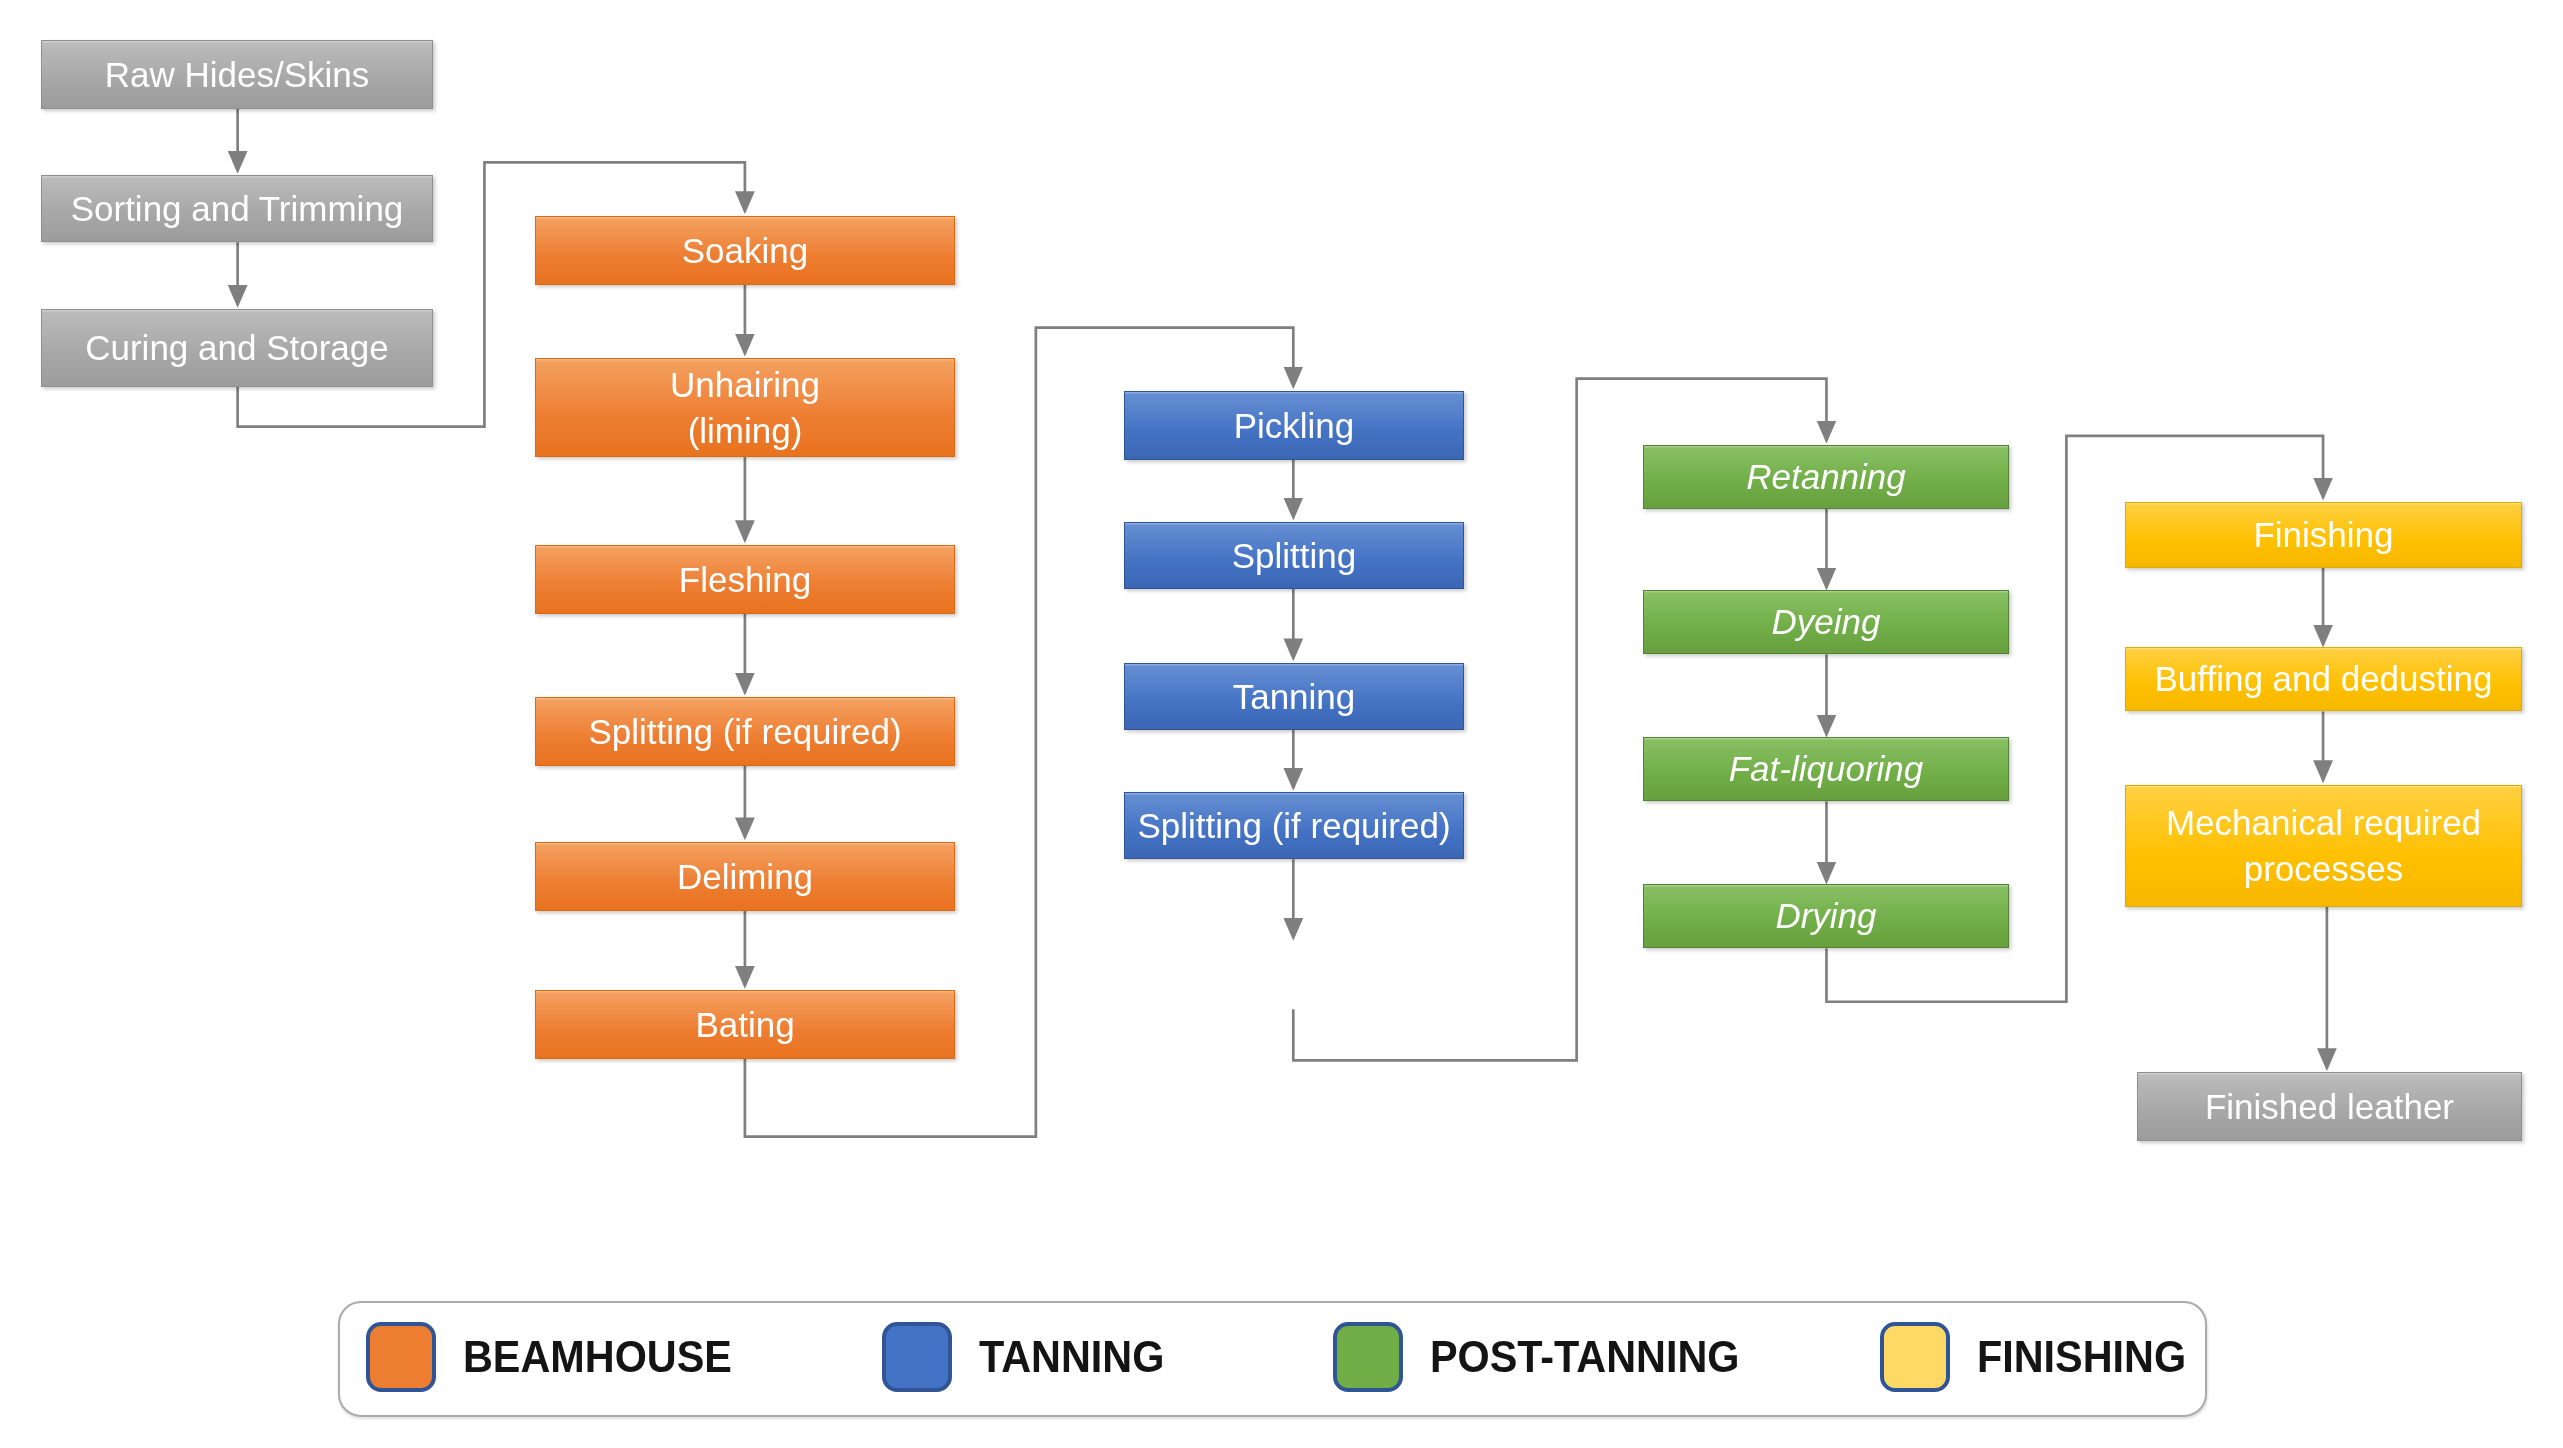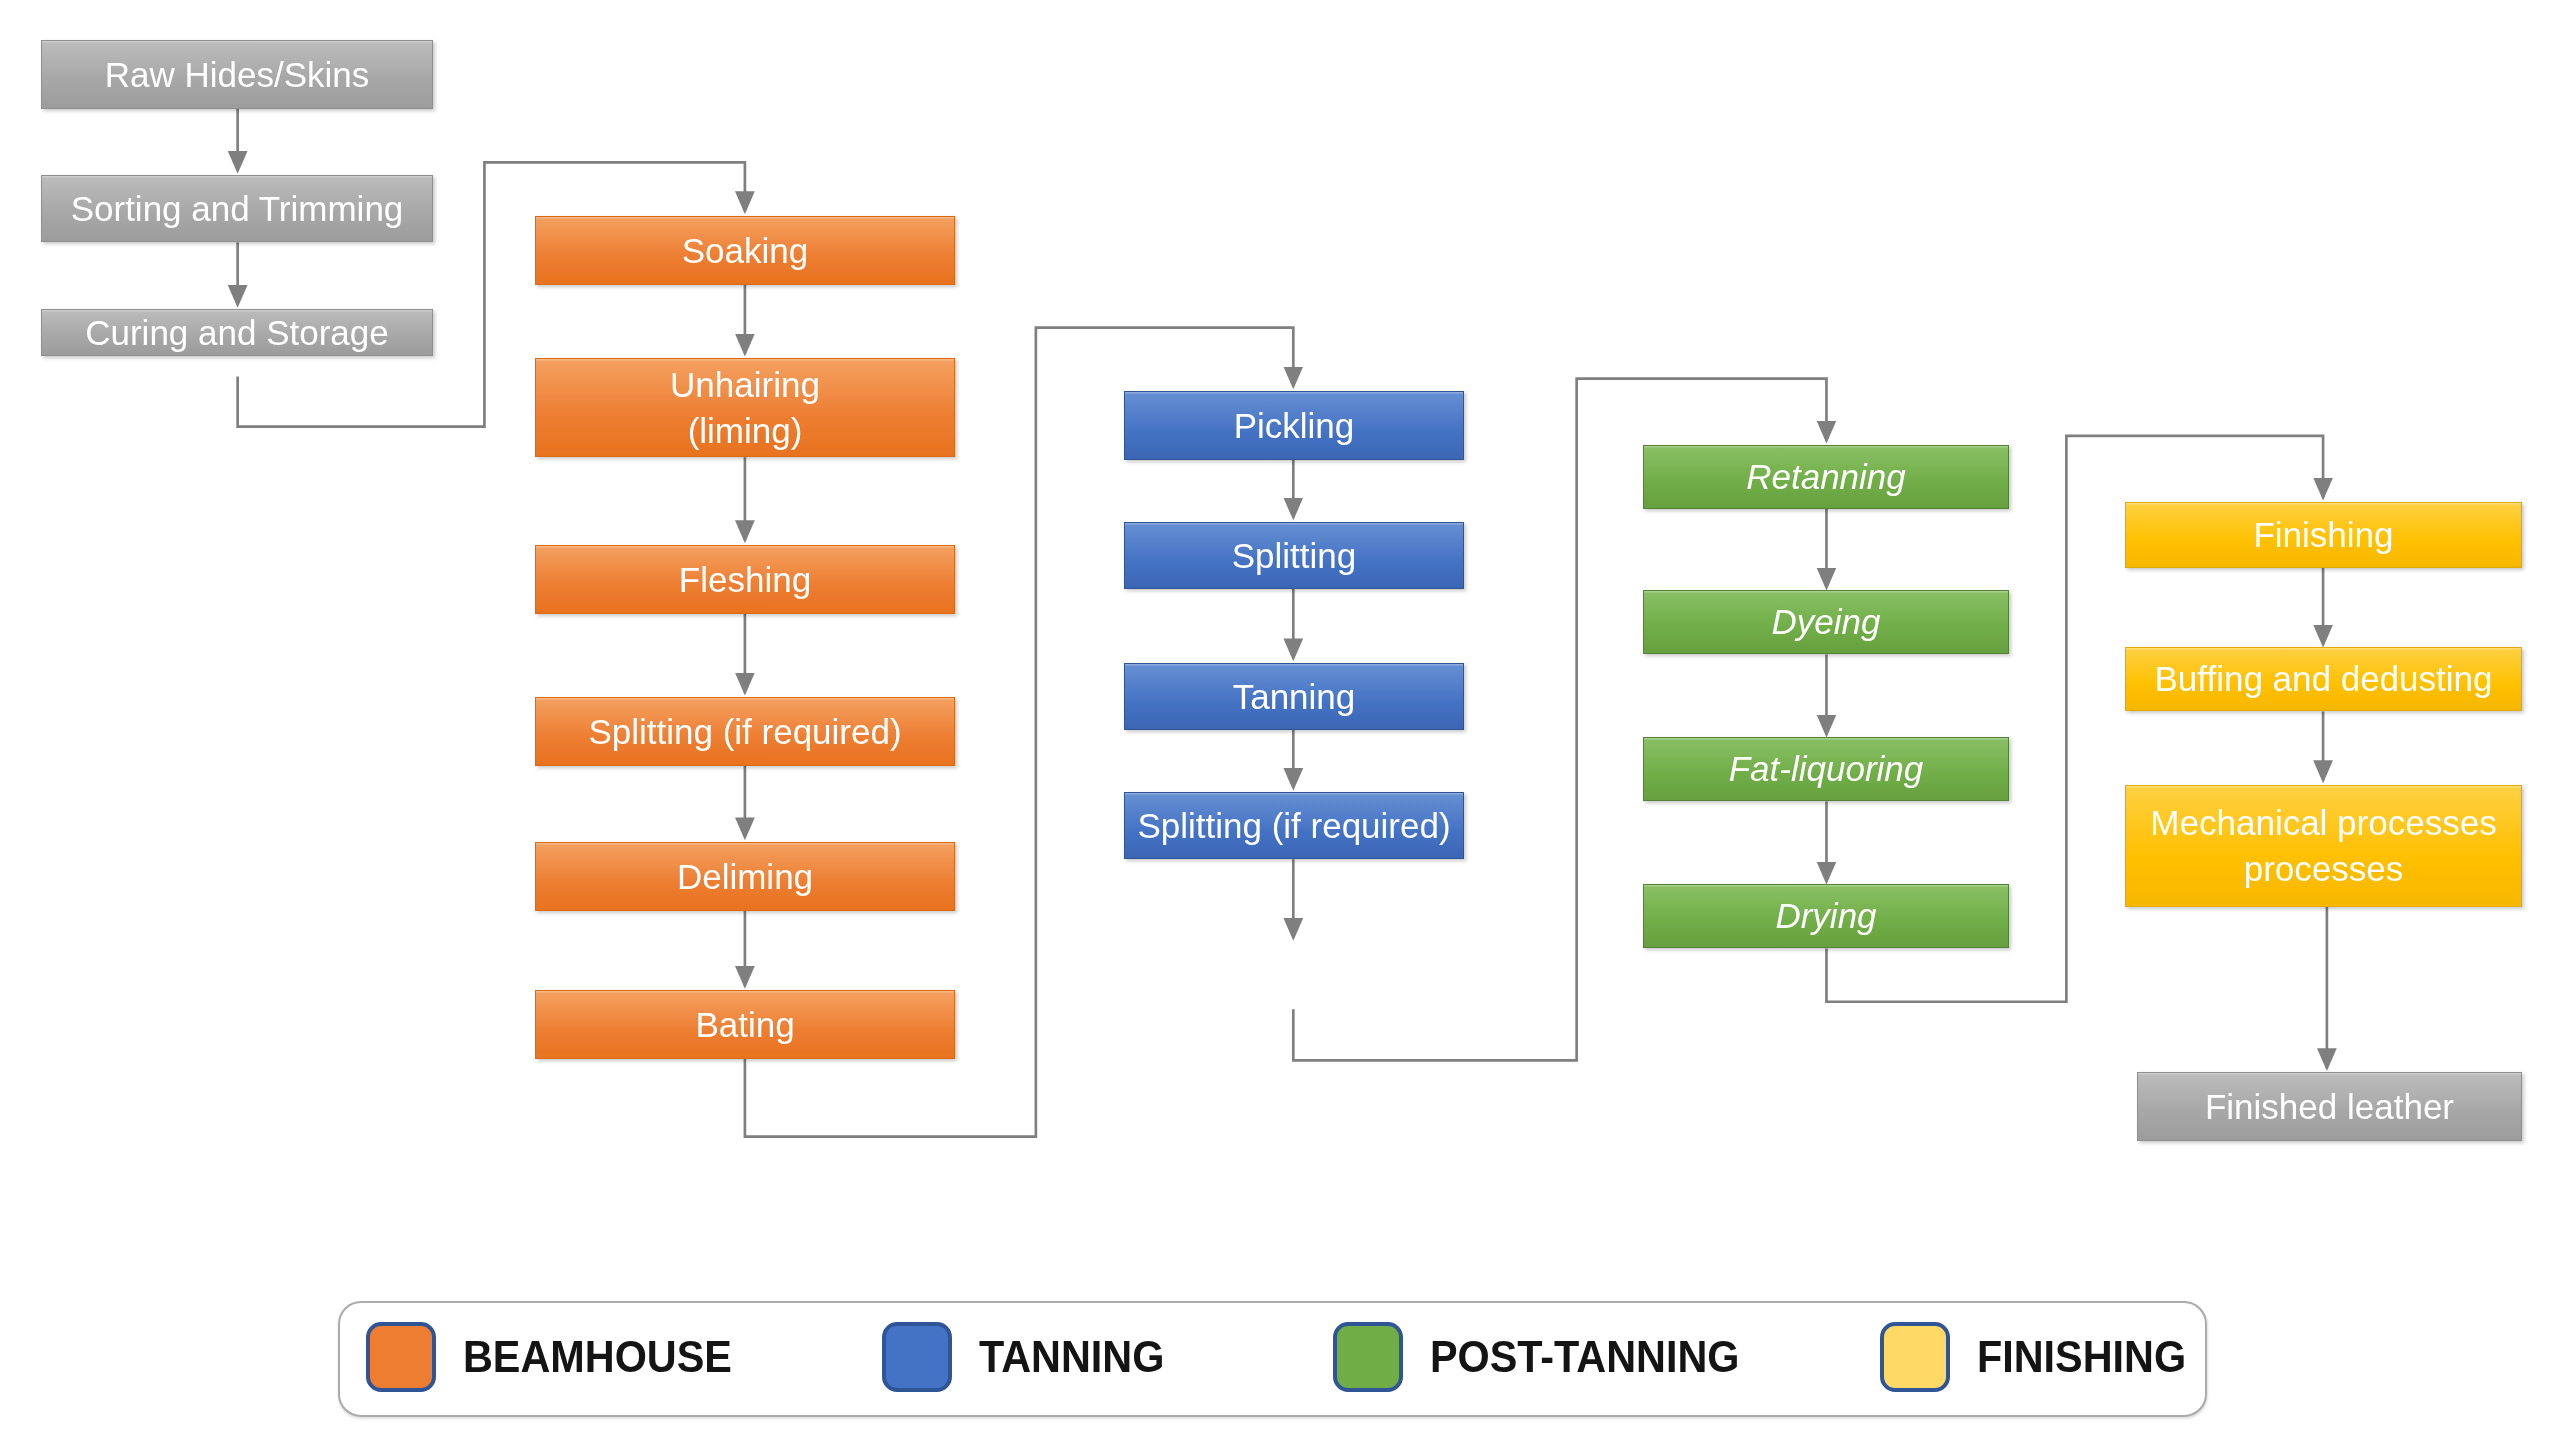--- a/index.html
+++ b/index.html
@@ -110,21 +110,21 @@
       <path marker-end="url(#arrow)" d="M3055,1190 L3055,1402"></path>
     </g>
   </svg>
 
   <div class="node gray" style="left:41px;top:40px;width:392px;height:69px">
     <span>Raw Hides/Skins</span>
   </div>
   <div class="node gray" style="left:41px;top:175px;width:392px;height:67px">
     <span>Sorting and Trimming</span>
   </div>
-  <div class="node gray" style="left:41px;top:309px;width:392px;height:47px">
+  <div class="node gray" style="left:41px;top:309px;width:392px;height:78px">
     <span>Curing and Storage</span>
   </div>
 
   <div class="node orange" style="left:535px;top:216px;width:420px;height:69px">
     <span>Soaking</span>
   </div>
   <div class="node orange" style="left:535px;top:358px;width:420px;height:99px">
     <span>Unhairing</span>
     <span>(liming)</span>
   </div>
@@ -167,21 +167,21 @@
     <span>Drying</span>
   </div>
 
   <div class="node yellow" style="left:2125px;top:502px;width:397px;height:66px">
     <span>Finishing</span>
   </div>
   <div class="node yellow" style="left:2125px;top:647px;width:397px;height:64px">
     <span>Buffing and dedusting</span>
   </div>
   <div class="node yellow" style="left:2125px;top:785px;width:397px;height:122px">
-    <span>Mechanical processes</span>
+    <span>Mechanical required</span>
     <span>processes</span>
   </div>
 
   <div class="node gray" style="left:2137px;top:1072px;width:385px;height:69px">
     <span>Finished leather</span>
   </div>
 
   <div class="legend-box" style="left:338px;top:1301px;width:1865px;height:112px"></div>
 
   <div class="legend-item" style="left:366px;top:1322px">

